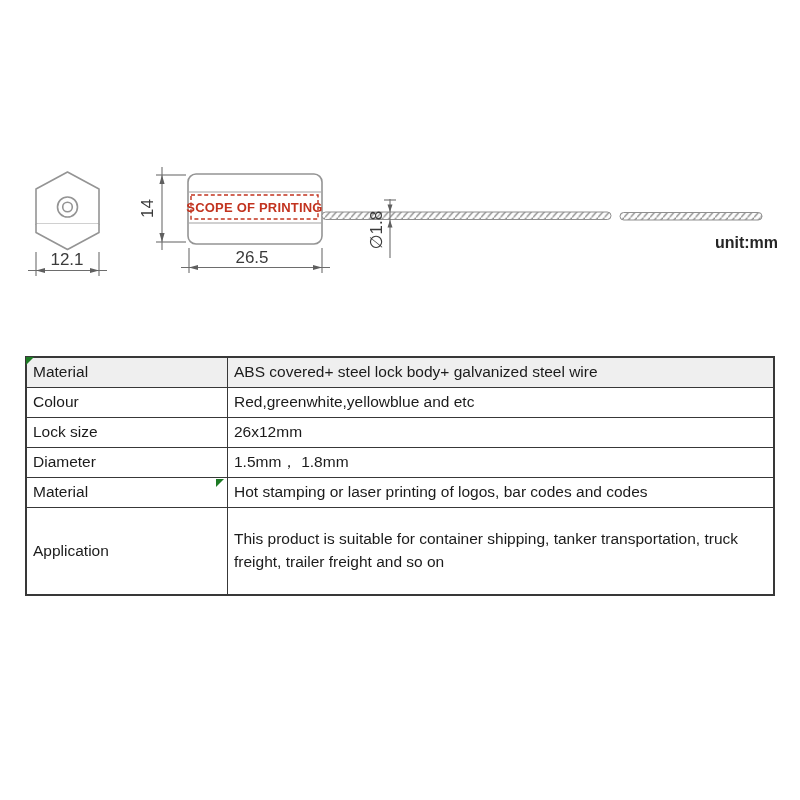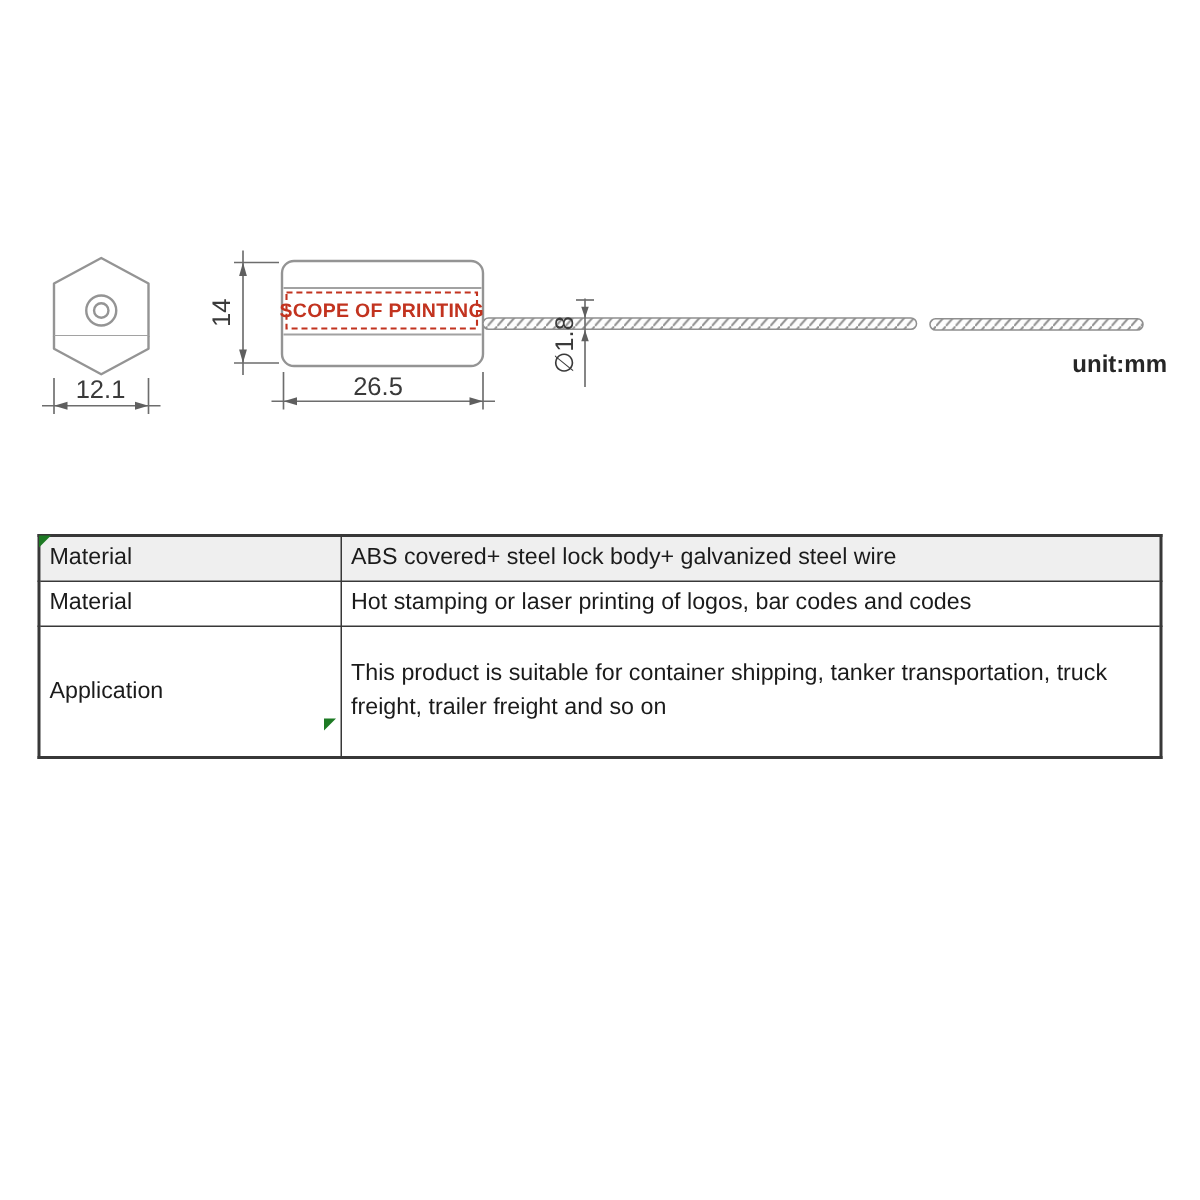--- a/index.html
+++ b/index.html
@@ -110,20 +110,32 @@
     <text class="unittext" x="778" y="248" text-anchor="end">unit:mm</text>
   </svg>
 
   <table class="spec">
     <tbody>
       <tr class="first">
         <td class="lbl">Material</td>
         <td class="val">ABS covered+ steel lock body+ galvanized steel wire</td>
       </tr>
       <tr>
+        <td class="lbl">Colour</td>
+        <td class="val">Red,greenwhite,yellowblue and etc</td>
+      </tr>
+      <tr>
+        <td class="lbl">Lock size</td>
+        <td class="val">26x12mm</td>
+      </tr>
+      <tr>
+        <td class="lbl">Diameter</td>
+        <td class="val">1.5mm， 1.8mm</td>
+      </tr>
+      <tr>
         <td class="lbl">Material</td>
         <td class="val">Hot stamping or laser printing of logos, bar codes and codes</td>
       </tr>
       <tr class="tall">
         <td class="lbl">Application</td>
         <td class="val">This product is suitable for container shipping, tanker transportation, truck freight, trailer freight and so on</td>
       </tr>
     </tbody>
   </table>
 

